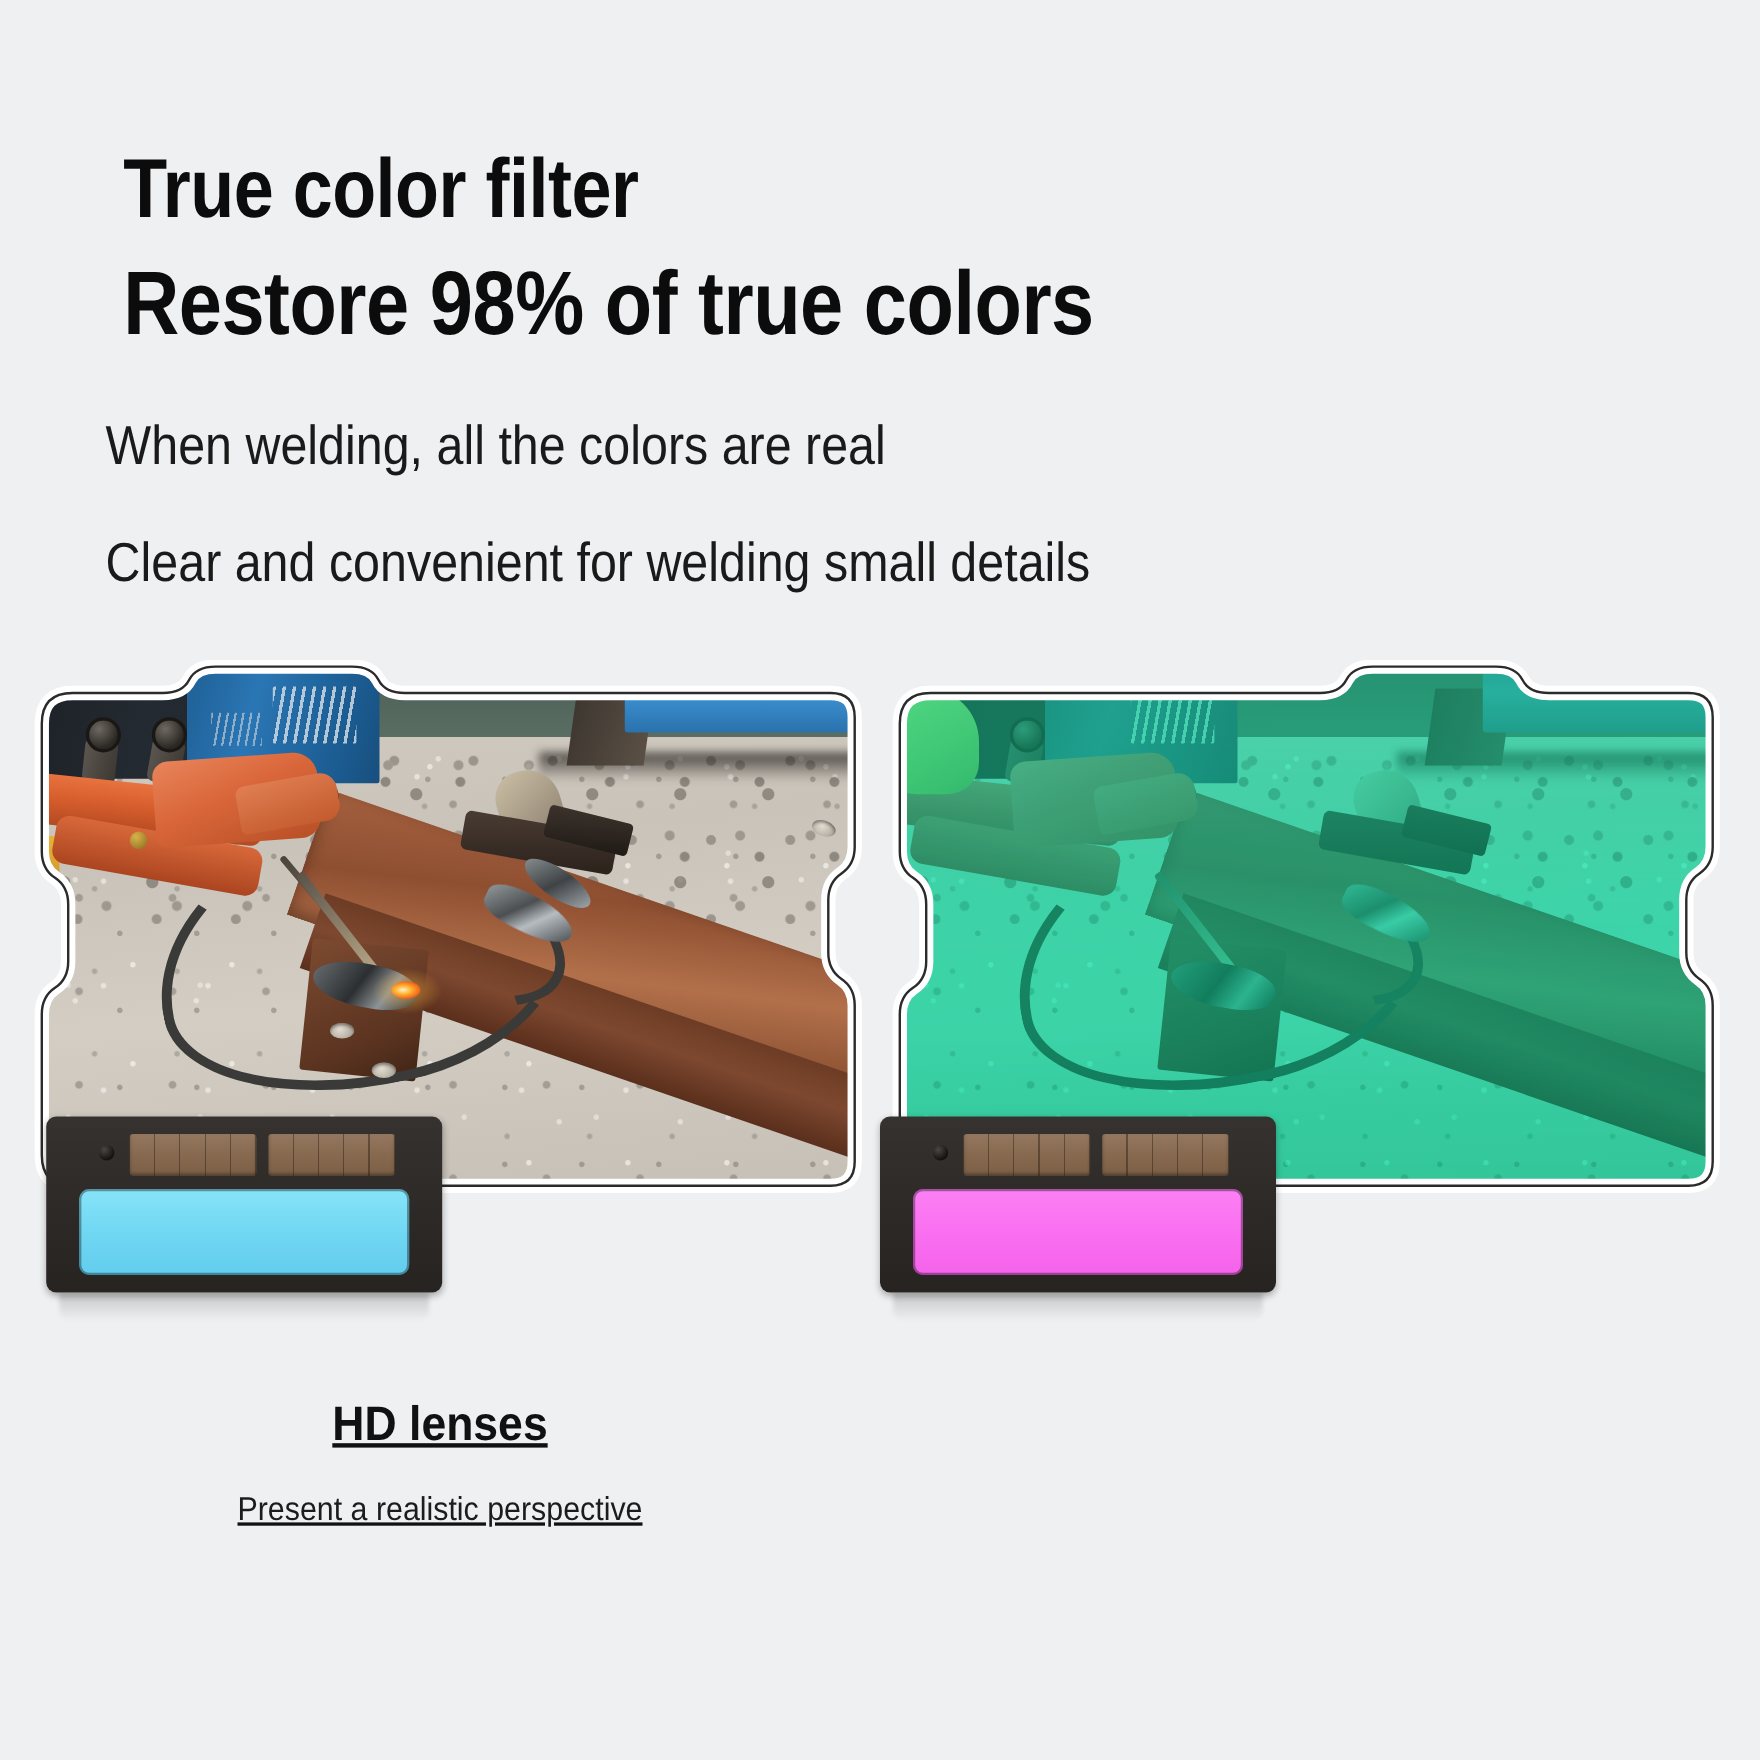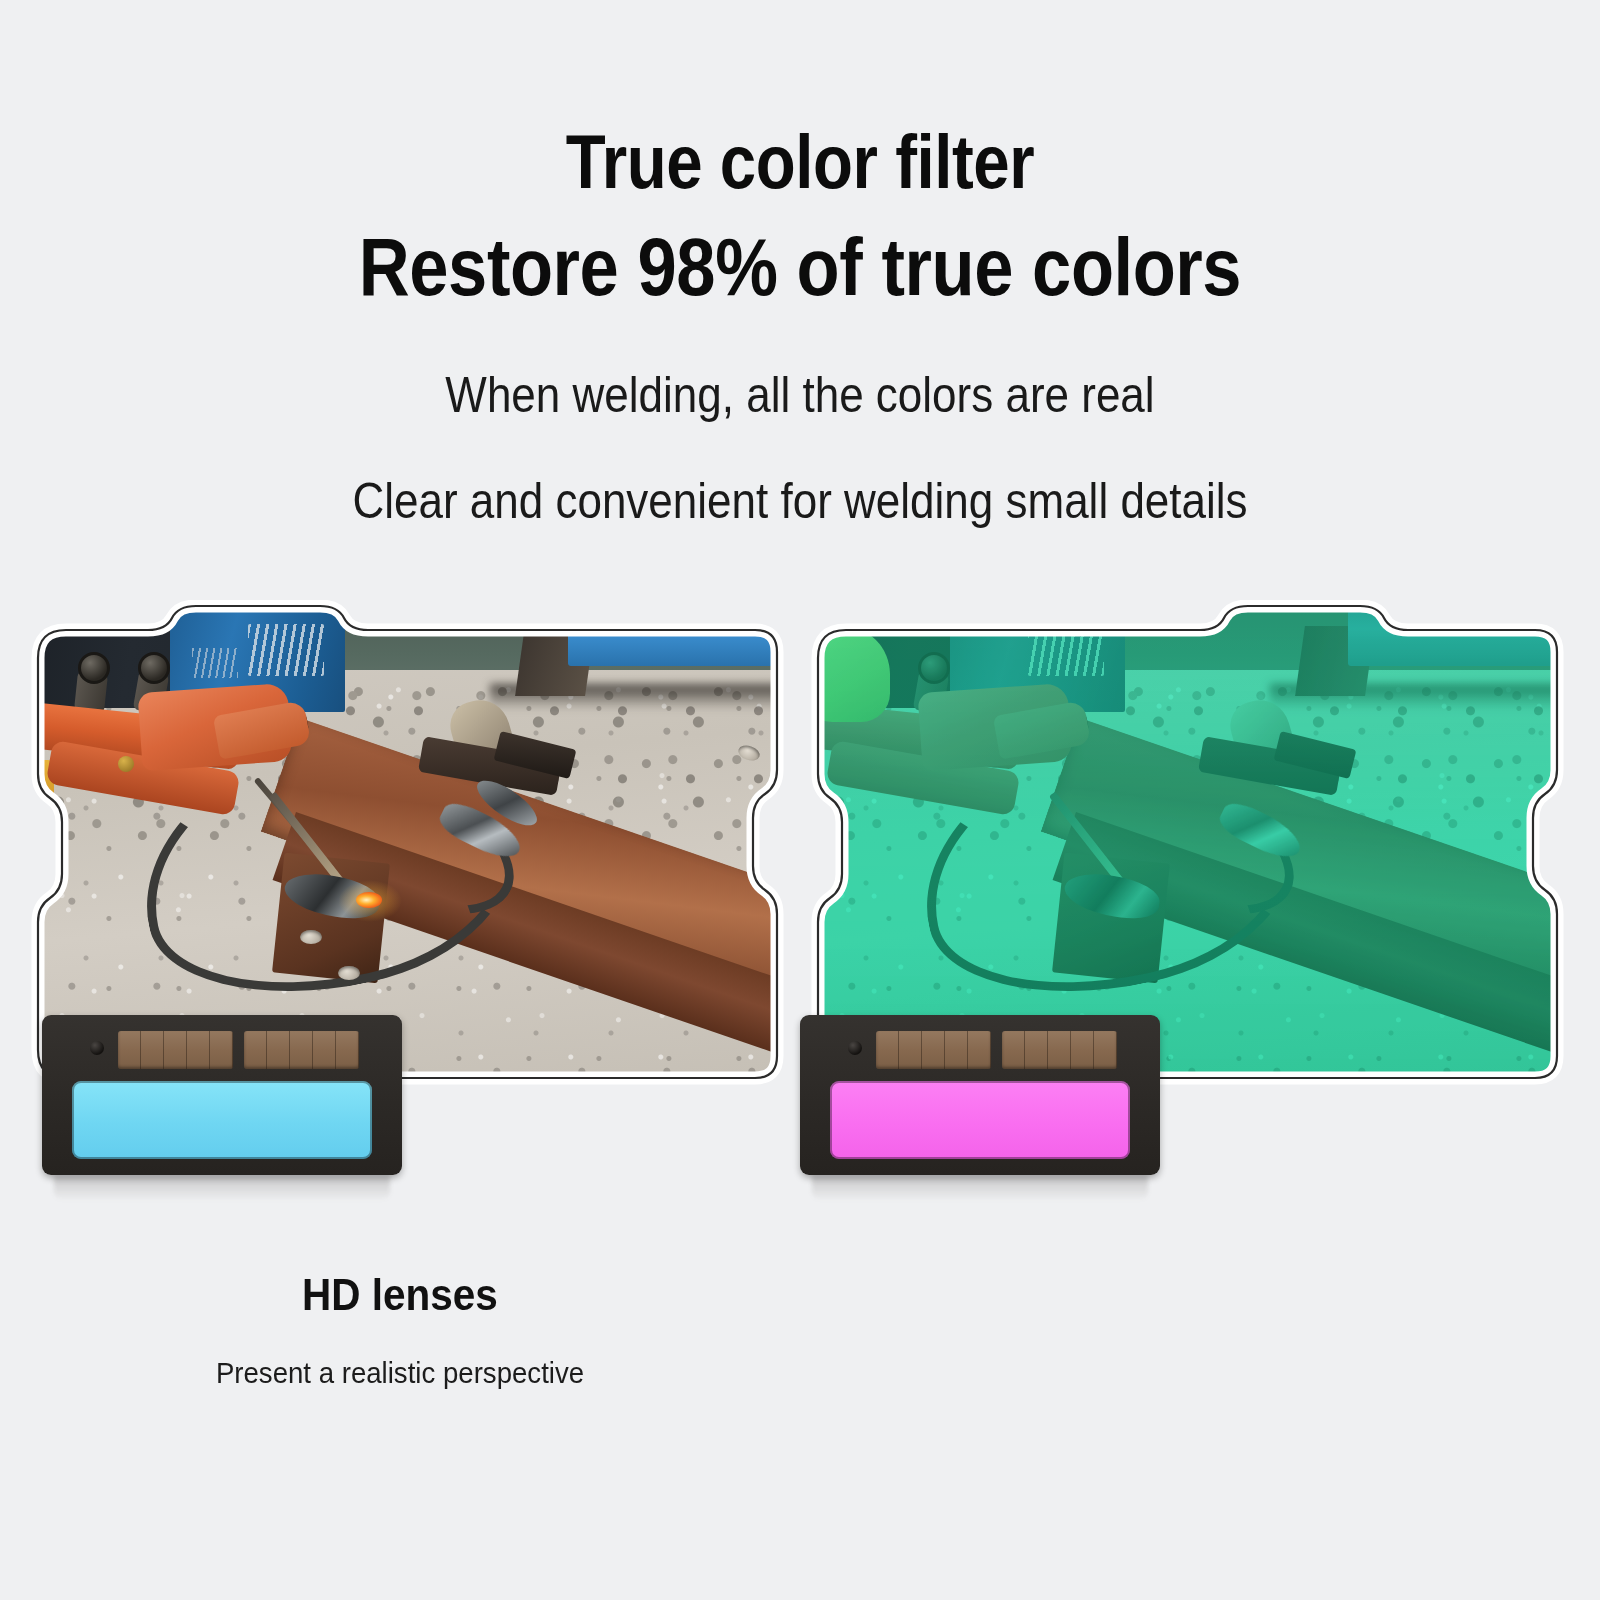--- a/index.html
+++ b/index.html
@@ -8,21 +8,21 @@
     width:1600px;height:1600px;
     background:#eff0f2;
     font-family:"Liberation Sans","DejaVu Sans",sans-serif;
     color:#111;
     overflow:hidden;
     position:relative;
   }
   .page{position:relative;width:1600px;height:1600px;}
 
   
-  .headings{position:absolute;left:0;top:0;width:1600px;text-align:center;}
+  .headings{position:absolute;left:0;top:10px;width:1600px;text-align:left;}
   .h-line1{
     font-size:76px;font-weight:700;line-height:1.0;
     letter-spacing:-0.5px;
     transform:scaleX(.86);transform-origin:50% 50%;
     margin-top:124px;color:#0c0c0c;
   }
   .h-line2{
     font-size:82px;font-weight:700;line-height:1.0;
     letter-spacing:-0.5px;
     transform:scaleX(.86);transform-origin:50% 50%;
@@ -329,21 +329,21 @@
     box-shadow:inset 0 0 0 2px rgba(0,0,0,.35);
   }
   .lens-refl{
     position:absolute;left:12px;top:160px;width:336px;height:26px;
     background:linear-gradient(180deg,rgba(60,56,52,.22),rgba(60,56,52,0));
     border-radius:0 0 10px 10px;filter:blur(2px);
   }
 
   
   .captions{position:absolute;left:0;top:1270px;width:1600px;height:220px;}
-  .cap{position:absolute;top:0;width:800px;text-align:center;}
+  .cap{position:absolute;top:0;width:800px;text-align:center;text-decoration:underline;}
   .cap.left{left:0;}
   .cap.right{left:800px;}
   .cap-title{
     font-size:44px;font-weight:700;color:#111;
     transform:scaleX(.92);transform-origin:50% 50%;
   }
   .cap-sub{
     margin-top:36px;font-size:30px;font-weight:400;color:#1c1c1c;
     transform:scaleX(.92);transform-origin:50% 50%;
   }

